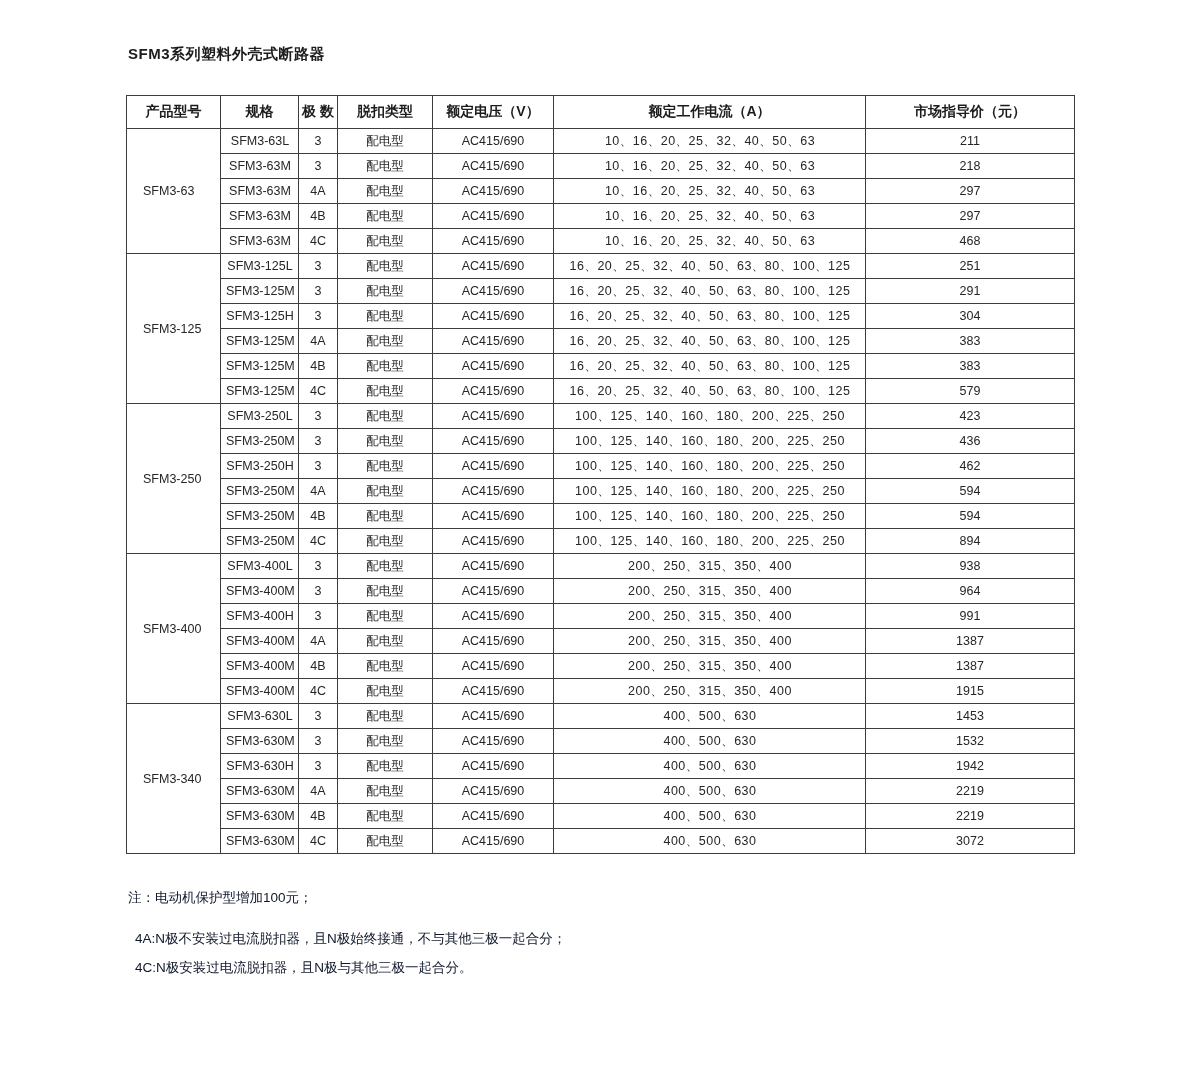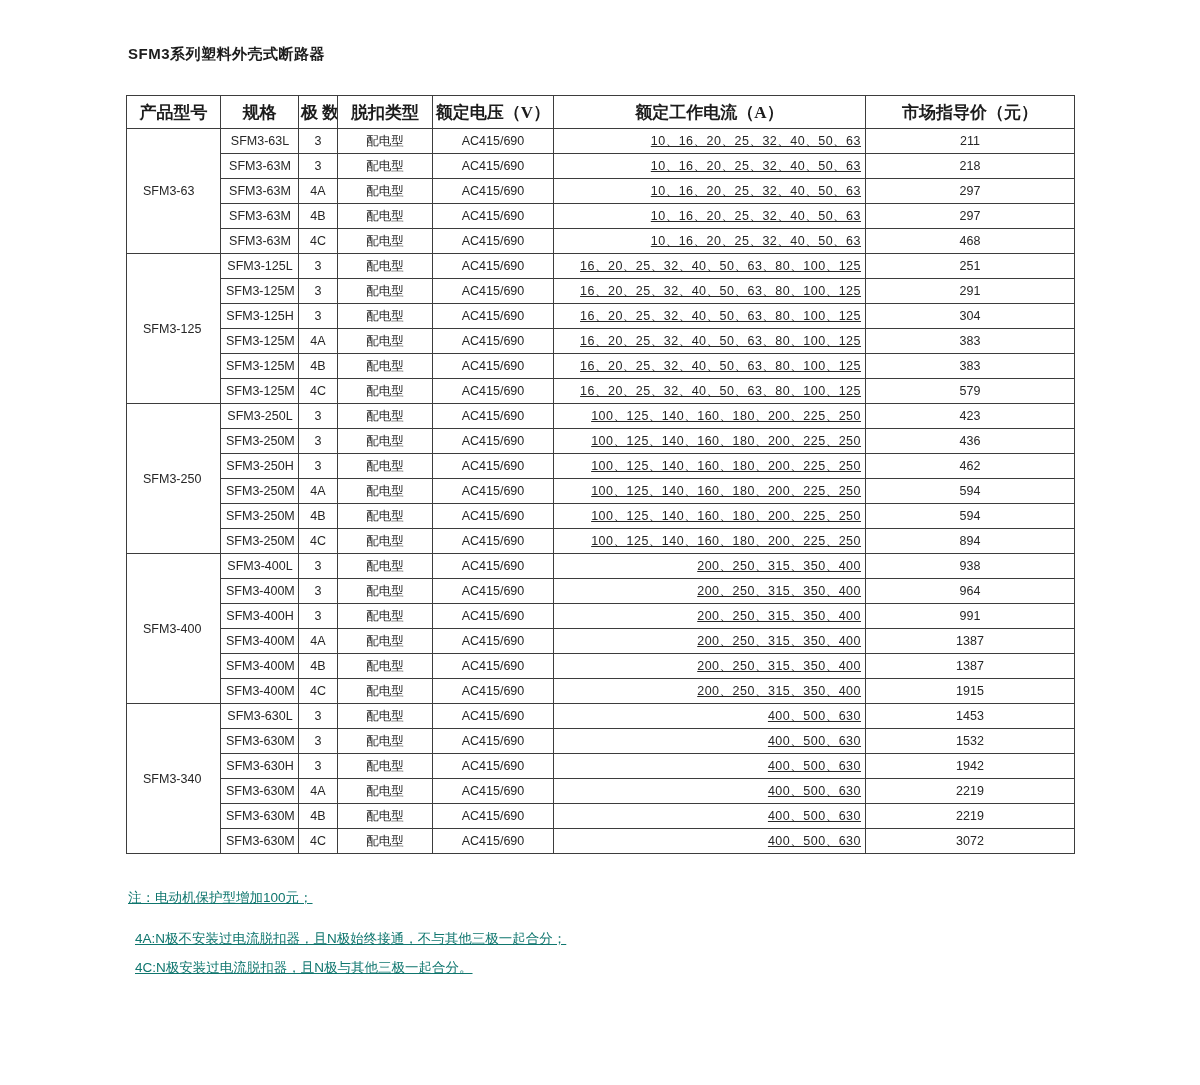--- a/index.html
+++ b/index.html
@@ -36,56 +36,53 @@
     border-collapse: collapse;
     table-layout: fixed;
   }
   .spec-table th, .spec-table td {
     border: 1px solid #3d3d3d;
     overflow: hidden;
     white-space: nowrap;
   }
   .spec-table thead th {
     height: 33px;
-    font-size: 17px;
+    font-size: 14px;
     font-weight: bold;
     text-align: center;
     color: #1c1c1c;
     padding: 0 2px;
-    font-family: Liberation Serif, serif;
   }
   .spec-table td {
     height: 25px;
     font-size: 12.5px;
     padding: 0 4px;
     text-align: center;
     color: #262626;
   }
   .spec-table td.cell-model {
     text-align: left;
     vertical-align: middle;
     padding-left: 16px;
   }
   .spec-table td.cell-spec {
     text-align: center;
     padding-left: 5px;
   }
   .spec-table td.cell-current {
-    text-align: right;
+    text-align: center;
     padding-left: 5px;
     letter-spacing: 0.5px;
-    text-decoration: underline;
   }
   .notes {
     position: absolute;
     left: 128px;
     top: 889px;
     font-size: 13.5px;
-    color: #0f766e;
-    text-decoration: underline;
+    color: #0f172a;
   }
   .note-main {
     margin: 0 0 21px 0;
   }
   .note-line {
     margin: 7px;
     line-height: 21.5px;
   }
 </style>
 </head>

